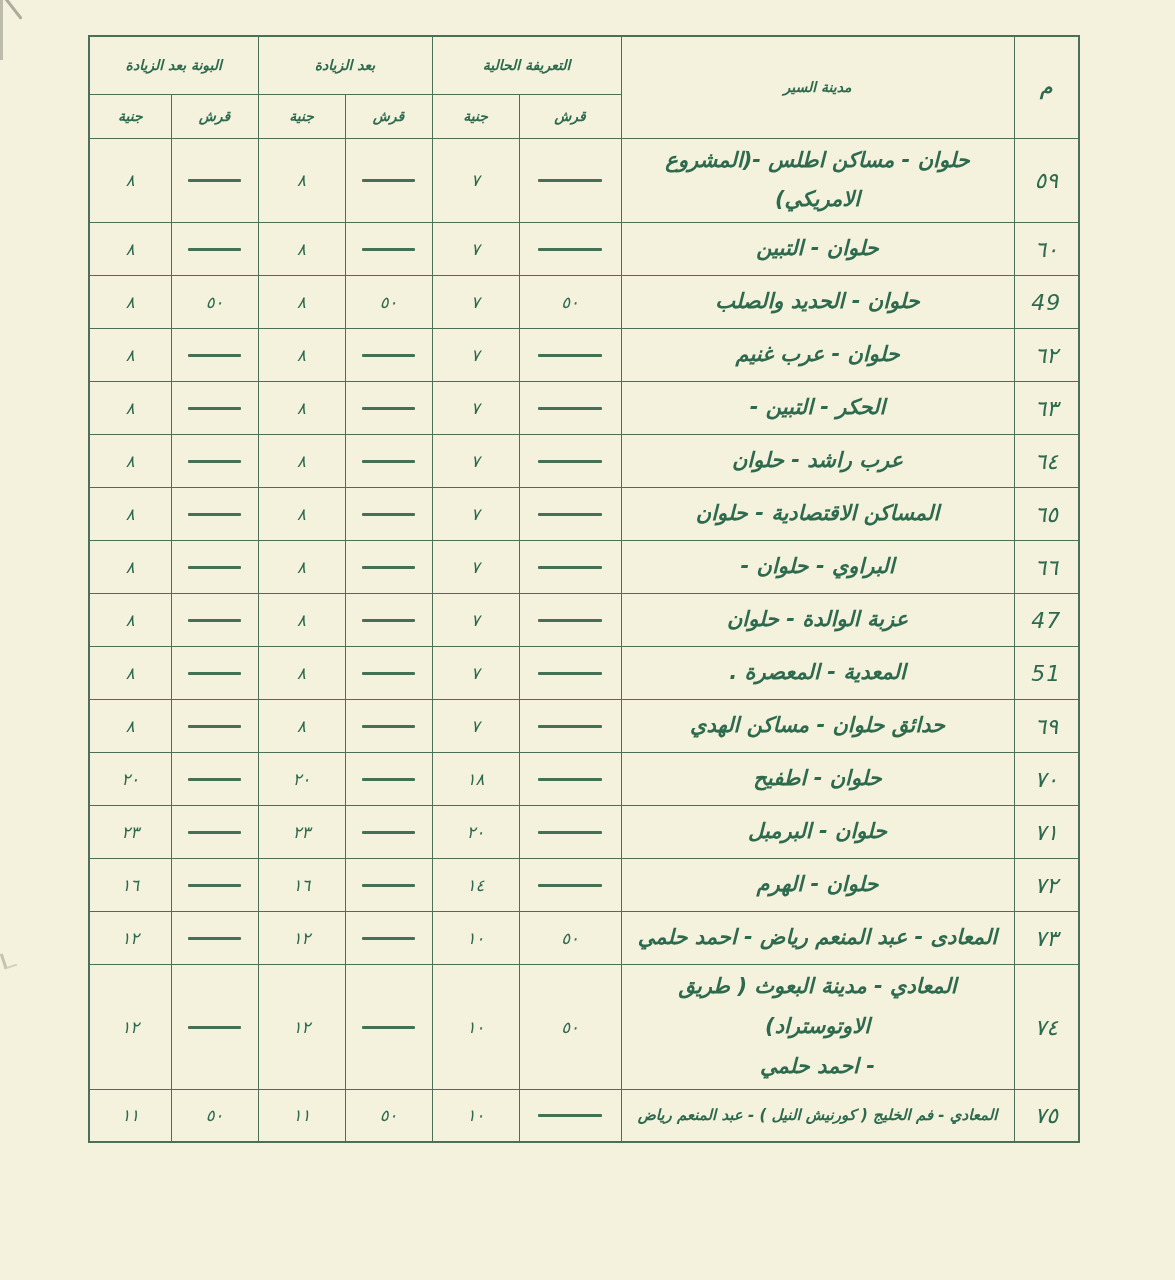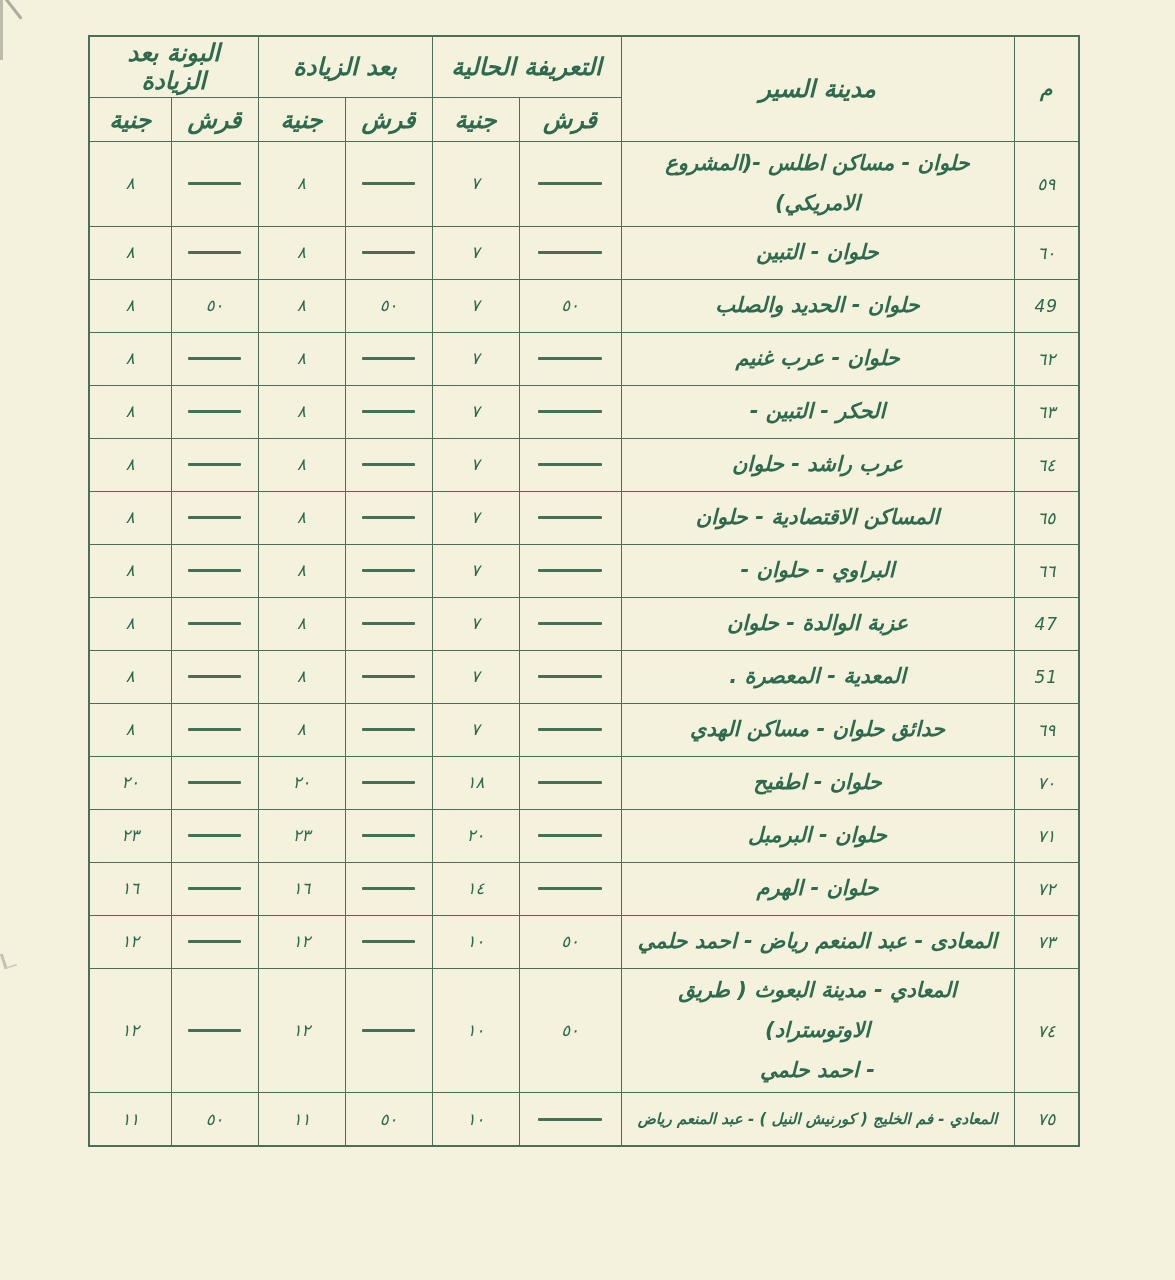--- a/index.html
+++ b/index.html
@@ -39,26 +39,26 @@
   table.fare th, table.fare td{
     border:1.6px solid var(--line);
     text-align:center;vertical-align:middle;
     padding:2px 4px;
     font-style:italic;
   }
   table.fare{border:2px solid var(--line);}
   tr.group-row{height:58px;}
   tr.sub-row{height:44px;}
   th{
-    font-size:24px;font-weight:bold;color:var(--ink);
+    font-size:14px;font-weight:bold;color:var(--ink);
   }
   th.serial-h{font-size:20px;}
   tbody tr{height:53px;}
   td.c-no{
-    font-size:17px;letter-spacing:1px;
+    font-size:22px;letter-spacing:1px;
   }
   td.c-route{
     font-size:21px;font-weight:bold;
     white-space:pre-line;line-height:1.9;
     padding:2px 14px;
   }
   td.c-route.compact{font-size:15px;line-height:1.4;}
   td.c-val{
     font-size:16.5px;font-weight:500;letter-spacing:2px;
   }

